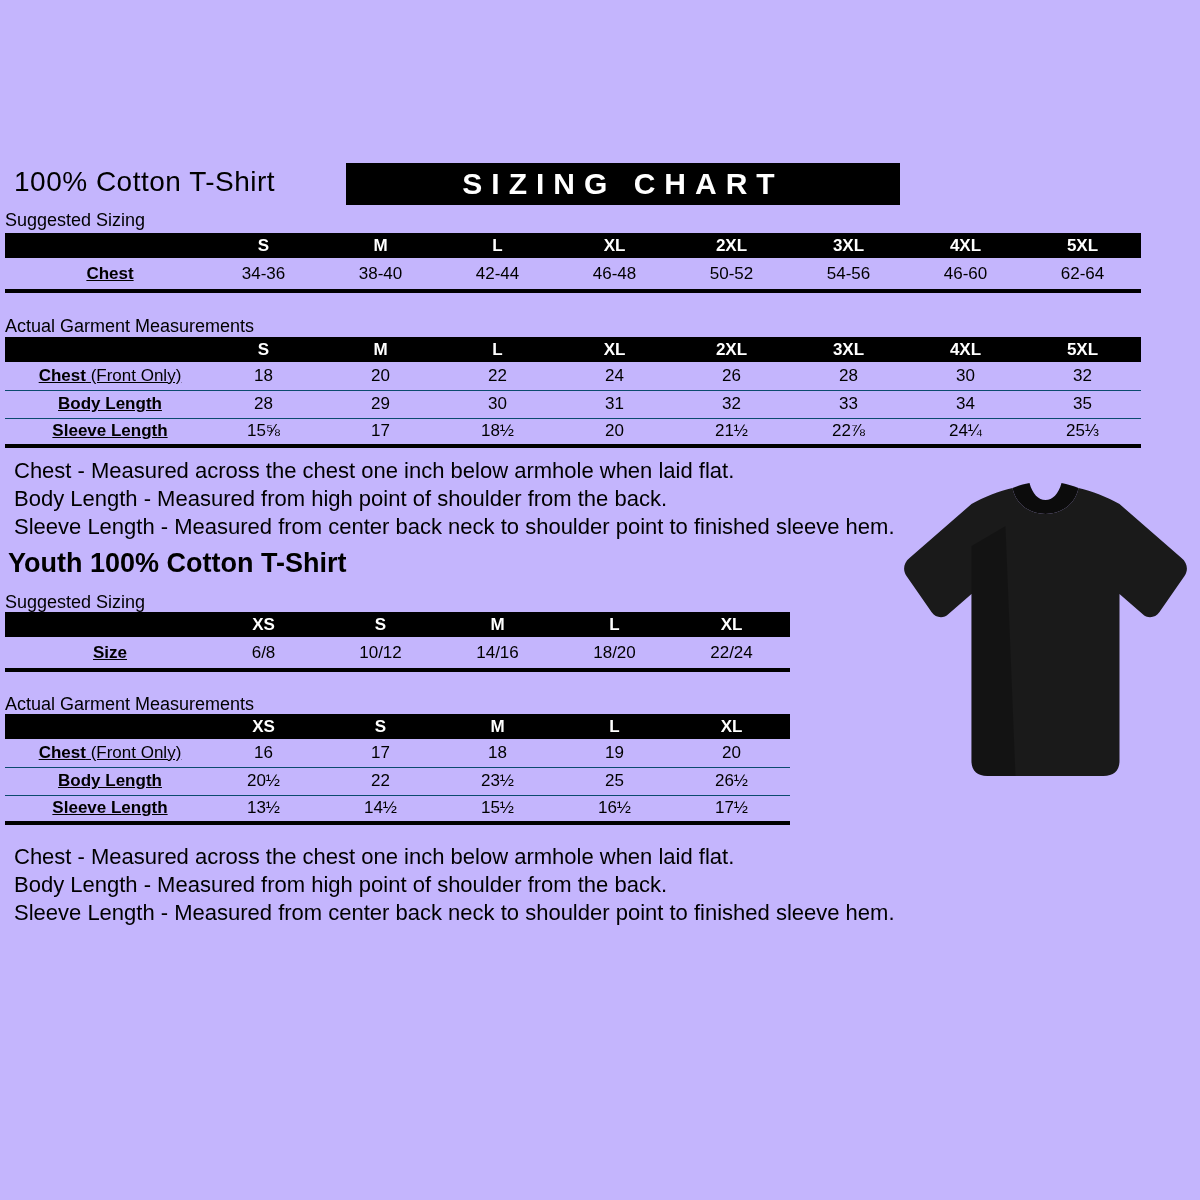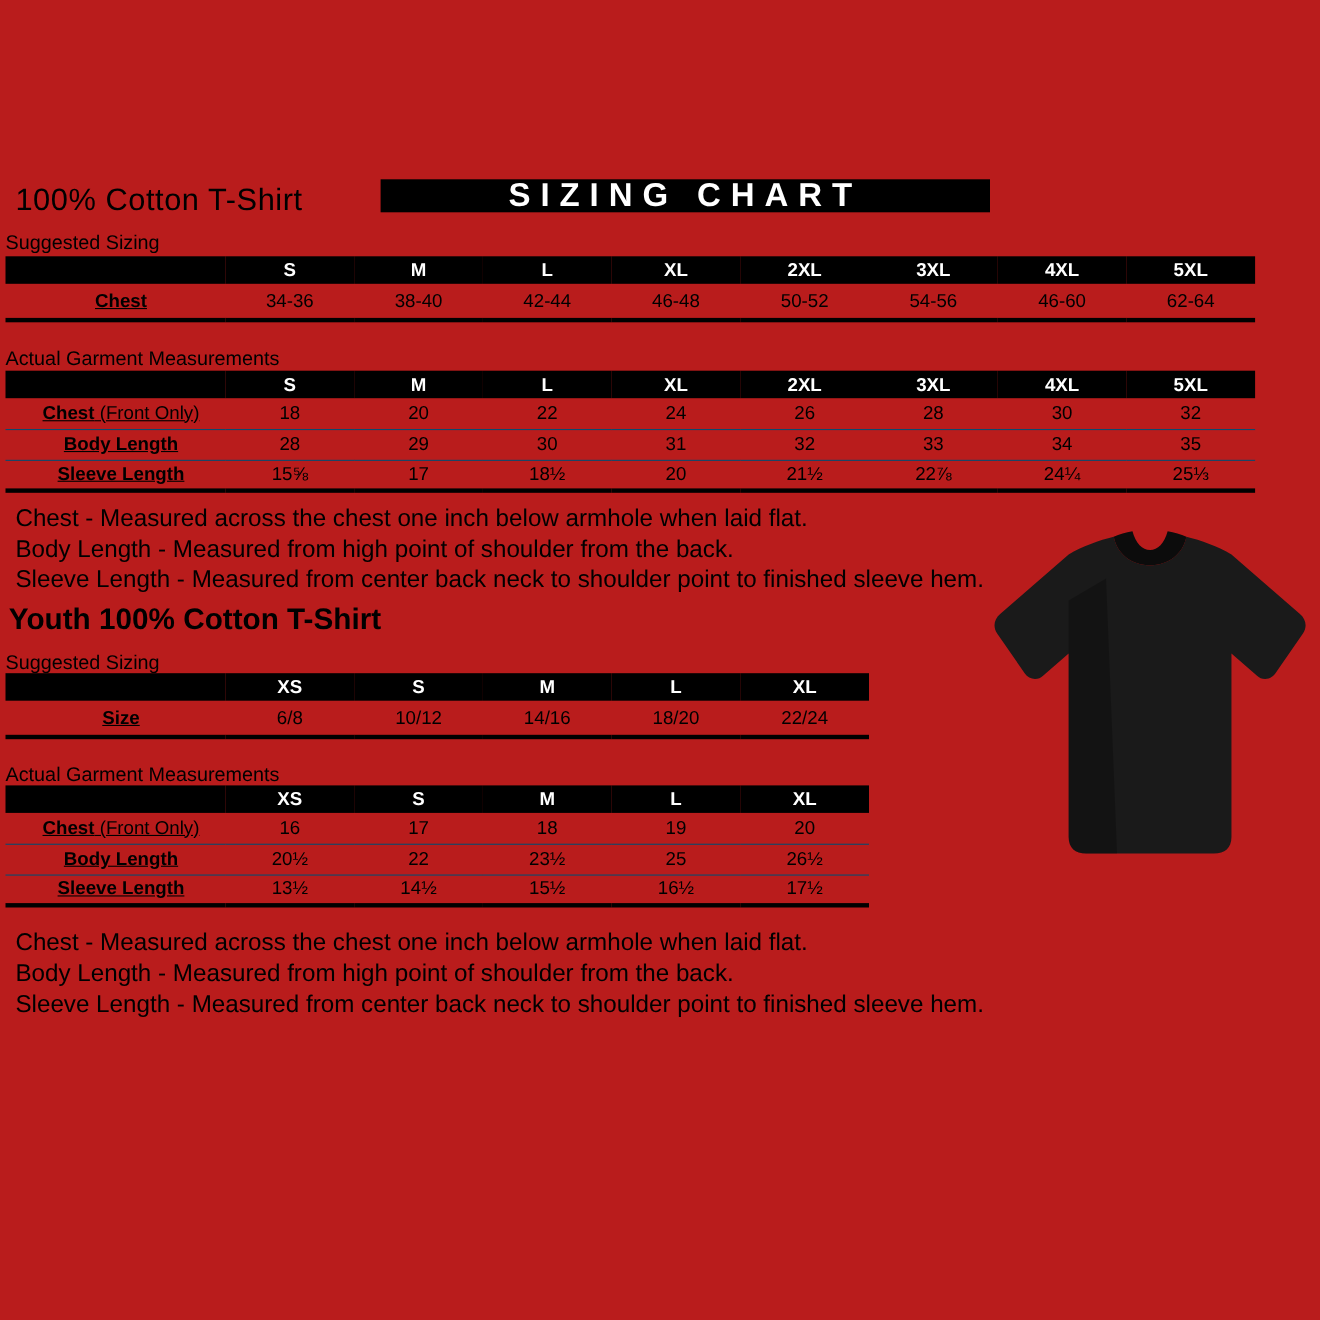--- a/index.html
+++ b/index.html
@@ -1,39 +1,39 @@
 <!DOCTYPE html>
 <html><head>
 <meta charset="utf-8">
 <style>
   * { box-sizing: border-box; }
   html, body { margin: 0; padding: 0; background: #fff; }
   .canvas {
     position: relative;
     width: 1200px;
     height: 1200px;
-    background: #b91c1c;
+    background: #c4b5fd;
     font-family: "Liberation Sans", sans-serif;
     color: #000;
     overflow: hidden;
   }
   .title {
     position: absolute;
     left: 14px;
     top: 166px;
     font-size: 28px;
     font-weight: 400;
     letter-spacing: 0.5px;
   }
   .banner {
     position: absolute;
     left: 346px;
     top: 163px;
     width: 554px;
-    height: 30px;
+    height: 42px;
     background: #000;
     color: #fff;
     display: flex;
     align-items: center;
     justify-content: center;
     font-size: 30px;
     font-weight: 700;
     letter-spacing: 9px;
   }
   .section-label {

